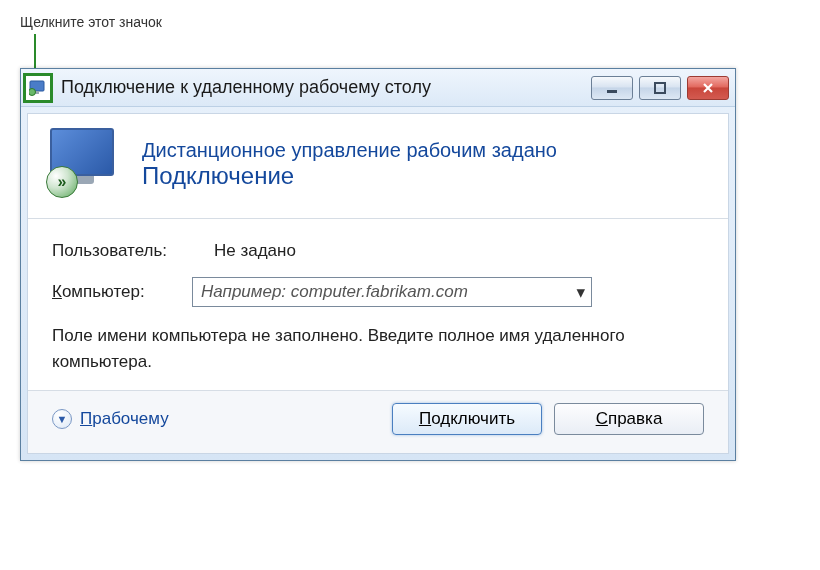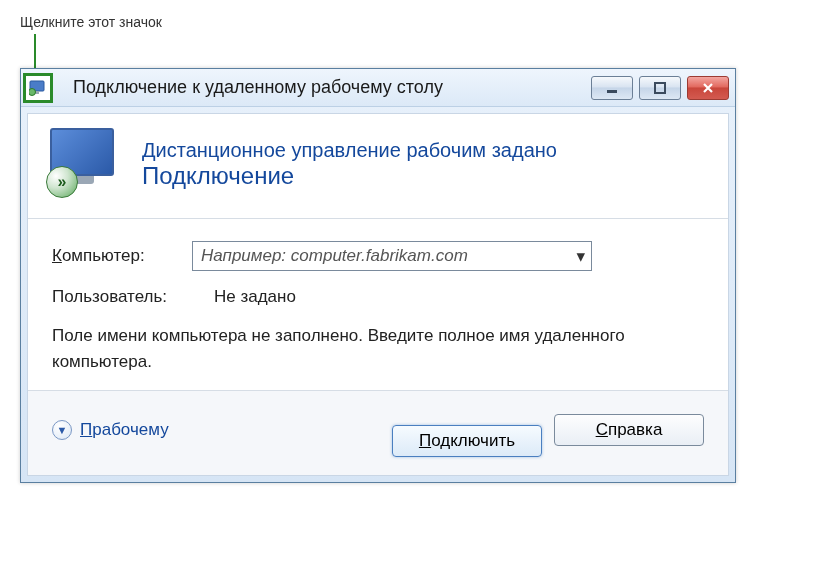--- a/index.html
+++ b/index.html
@@ -46,21 +46,21 @@
     display: flex;
     align-items: center;
     justify-content: center;
     margin-left: 2px;
     background: #fff;
   }
   .title-text {
     flex: 1;
     font-size: 18px;
     color: #1a1a1a;
-    padding-left: 20px;
+    padding-left: 8px;
   }
   .win-controls { display: flex; gap: 6px; }
   .win-btn {
     width: 42px;
     height: 24px;
     border: 1px solid #6b7f96;
     border-radius: 3px;
     background: linear-gradient(#f6f9fc, #d9e4f1 45%, #c5d5e8 50%, #dde8f4);
     display: flex;
     align-items: center;
@@ -170,21 +170,20 @@
     background: linear-gradient(#fdfdfe, #e9eef5);
     display: flex; align-items: center; justify-content: center;
     margin-left: 12px;
     font-size: 17px;
     padding: 0 18px;
   }
   .btn.primary {
     border-color: #4a7fc0;
     box-shadow: 0 0 3px rgba(70,130,200,0.5);
     background: linear-gradient(#f6fbff, #dceaf8);
-    margin-top: 22px;
   }
   .ul { text-decoration: underline; }
 </style>
 </head>
 <body>
 
 <div class="callout">Щелкните этот значок</div>
 <div class="callout-line"></div>
 
 <div class="window">
@@ -223,29 +222,29 @@
         <div class="badge-circle">»</div>
       </div>
       <div class="header-text">
         <div class="header-line1">Дистанционное управление рабочим задано</div>
         <div class="header-line2">Подключение</div>
       </div>
     </div>
 
     <div class="body">
       <div class="row">
+        <div class="label">Пользователь:</div>
+        <div class="user-value">Не задано</div>
+      </div>
+      <div class="row">
         <div class="label"><span class="ul">К</span><span>омпьютер:</span></div>
         <div class="combo">
           <span>Например: computer.fabrikam.com</span>
           <span class="arrow">▾</span>
         </div>
-      </div>
-      <div class="row">
-        <div class="label">Пользователь:</div>
-        <div class="user-value">Не задано</div>
       </div>
       <div class="hint">Поле имени компьютера не заполнено. Введите полное имя удаленного компьютера.</div>
     </div>
 
     <div class="footer">
       <div class="expand">
         <div class="expand-icon">▼</div>
         <span><span class="ul">П</span><span>рабочему</span></span>
       </div>
       <div class="spacer"></div>

